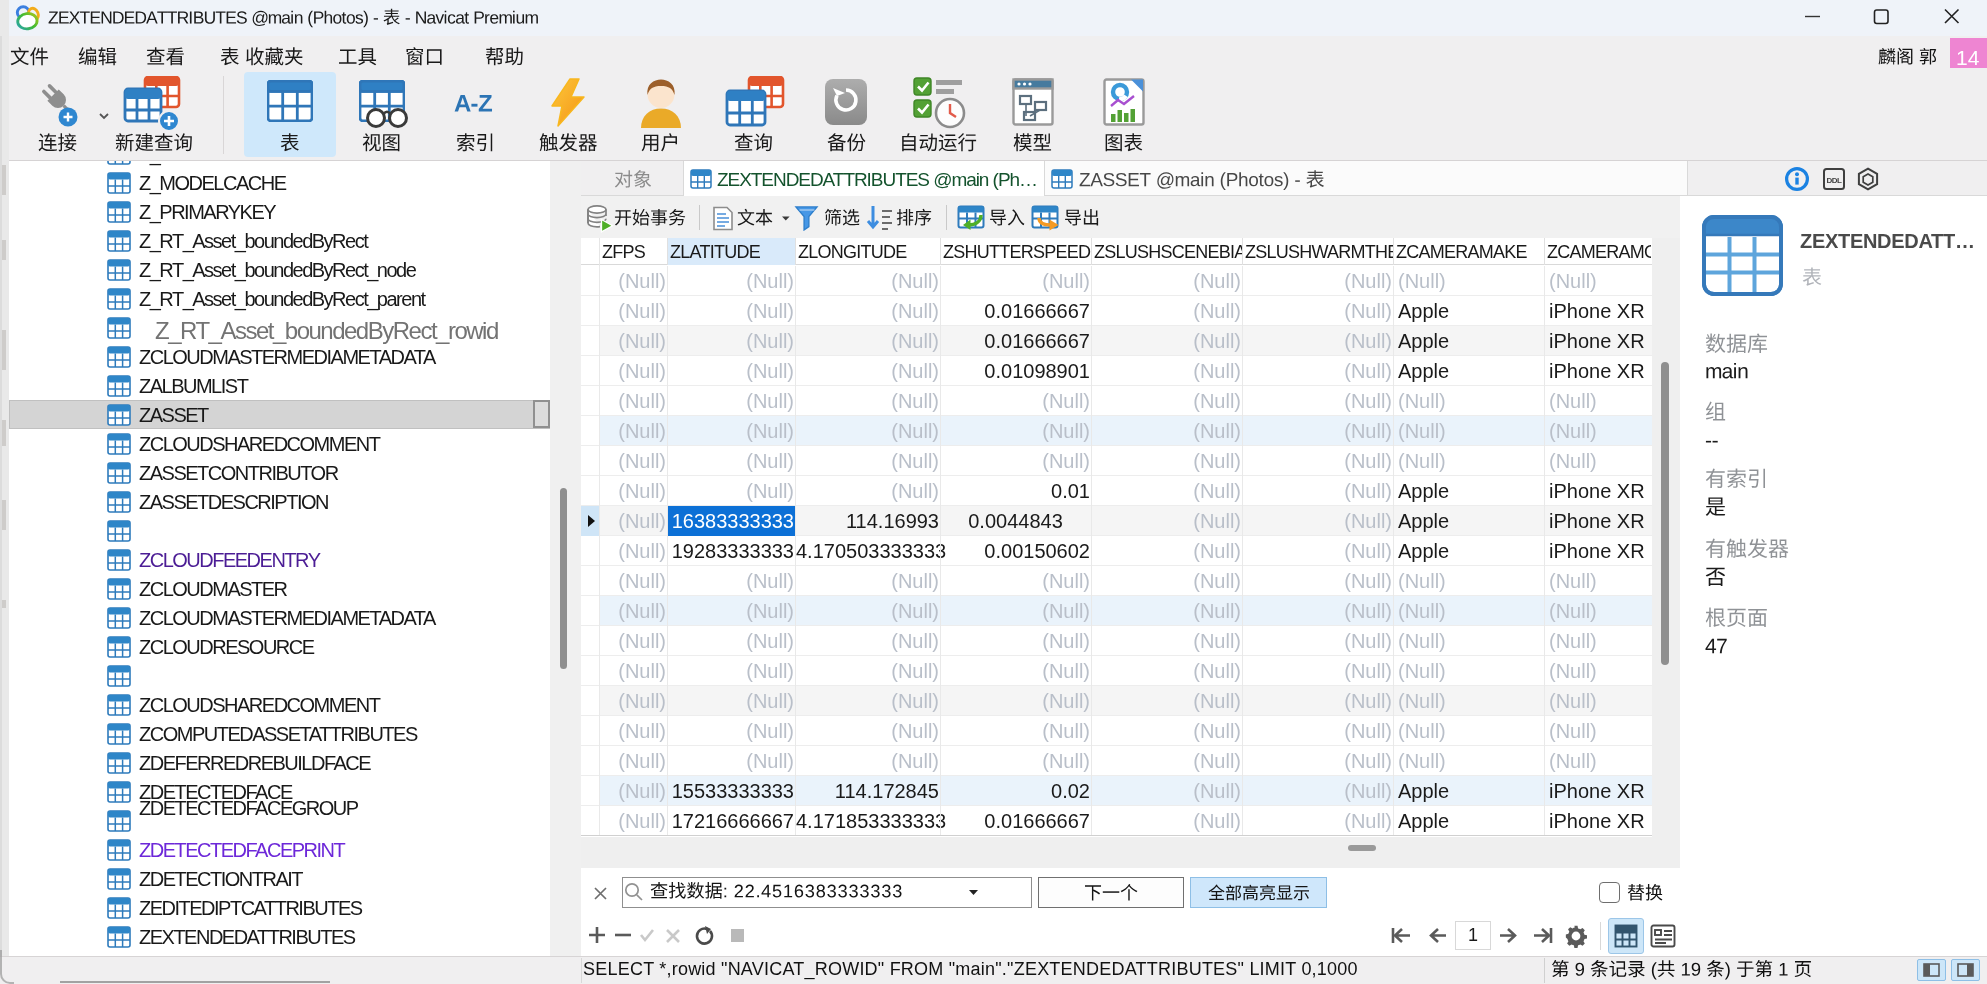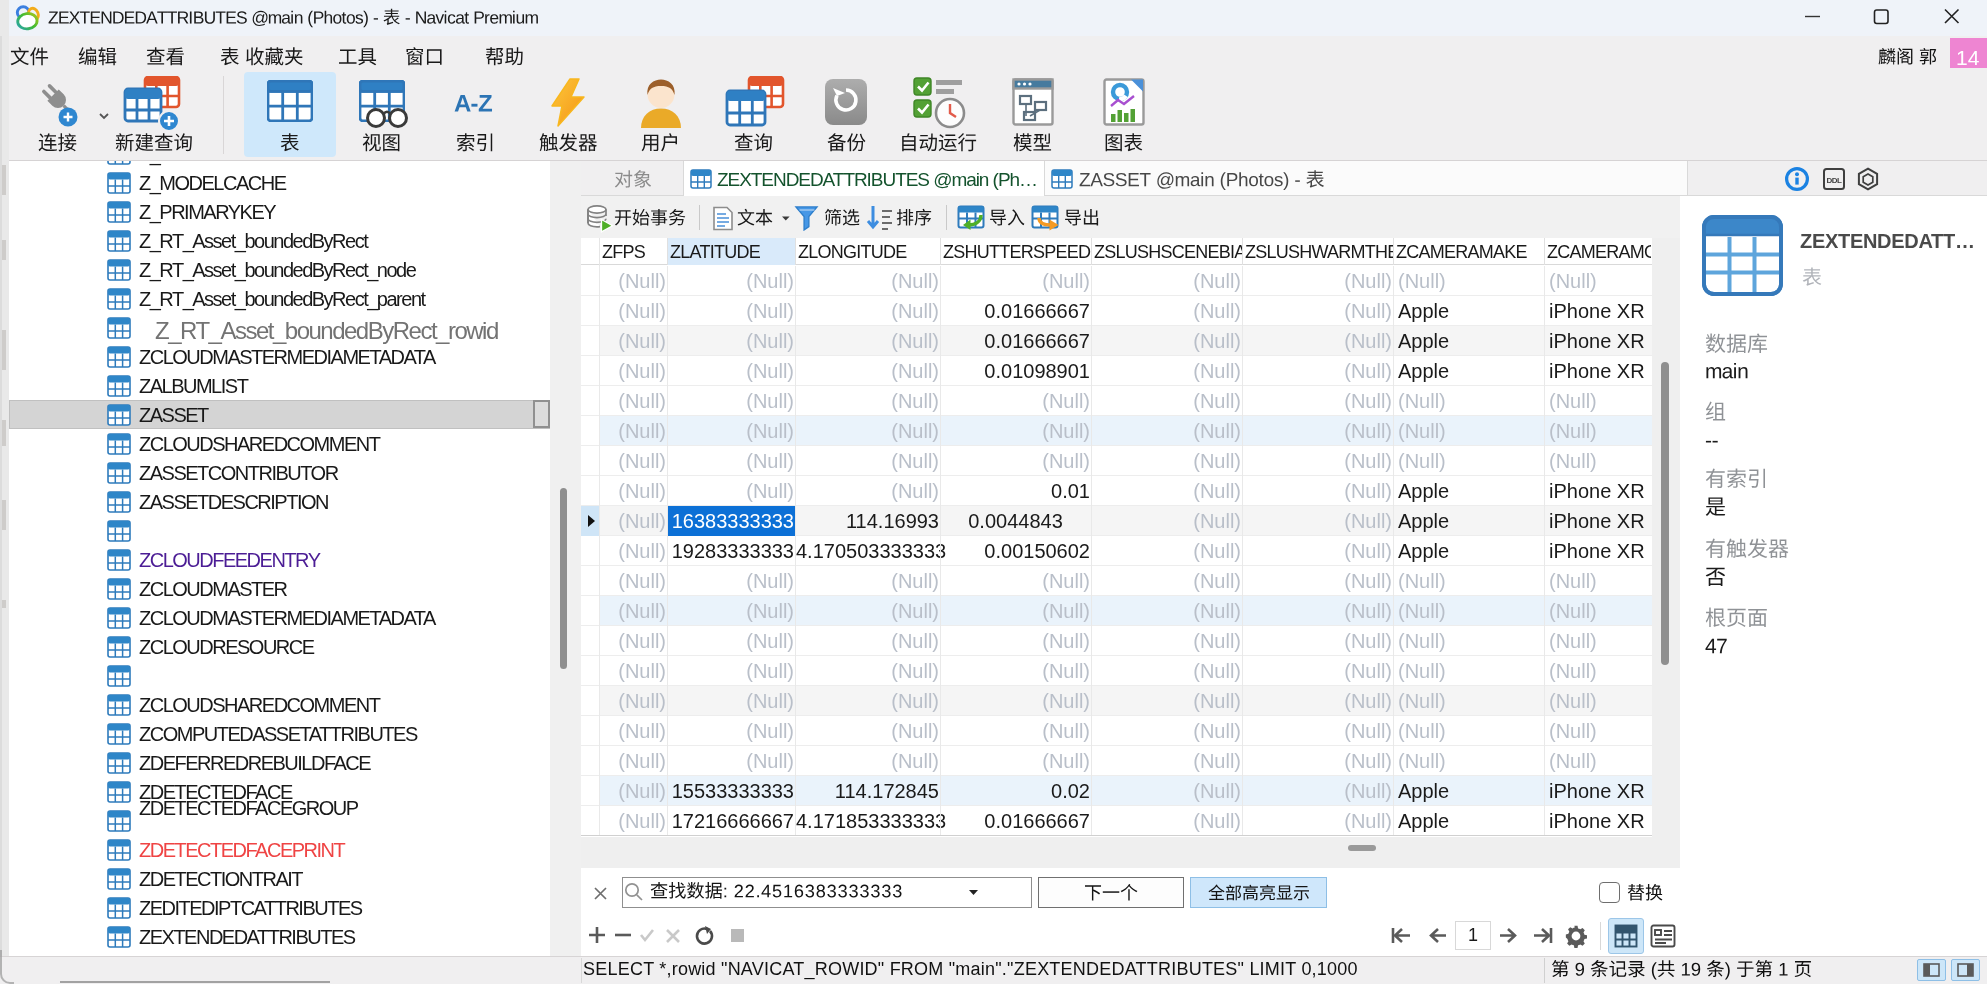--- a/index.html
+++ b/index.html
@@ -493,21 +493,21 @@
       <rect x="1" y="1" width="22" height="20" rx="2" fill="#fff" stroke="#2e7bbc" stroke-width="1.6"></rect>
       <rect x="1" y="1" width="22" height="6.5" rx="2" fill="#2e86c8"></rect>
       <path d="M1 14h22M8.3 7.5V21M15.6 7.5V21" stroke="#2e7bbc" stroke-width="1.5"></path>
     </svg>
 <div class="txt" style="left:130px;top:636px;font-size:20px;letter-spacing:-1.5px;color:#191919">ZDETECTEDFACEGROUP</div>
 <svg class="ab" style="left:98px;top:678px" width="24" height="22" viewBox="0 0 24 22">
       <rect x="1" y="1" width="22" height="20" rx="2" fill="#fff" stroke="#2e7bbc" stroke-width="1.6"></rect>
       <rect x="1" y="1" width="22" height="6.5" rx="2" fill="#2e86c8"></rect>
       <path d="M1 14h22M8.3 7.5V21M15.6 7.5V21" stroke="#2e7bbc" stroke-width="1.5"></path>
     </svg>
-<div class="txt" style="left:130px;top:678px;font-size:20px;letter-spacing:-1.5px;color:#ef4444">ZDETECTEDFACEPRINT</div>
+<div class="txt" style="left:130px;top:678px;font-size:20px;letter-spacing:-1.5px;color:#6d28d9">ZDETECTEDFACEPRINT</div>
 <svg class="ab" style="left:98px;top:707px" width="24" height="22" viewBox="0 0 24 22">
       <rect x="1" y="1" width="22" height="20" rx="2" fill="#fff" stroke="#2e7bbc" stroke-width="1.6"></rect>
       <rect x="1" y="1" width="22" height="6.5" rx="2" fill="#2e86c8"></rect>
       <path d="M1 14h22M8.3 7.5V21M15.6 7.5V21" stroke="#2e7bbc" stroke-width="1.5"></path>
     </svg>
 <div class="txt" style="left:130px;top:707px;font-size:20px;letter-spacing:-1.5px;color:#191919">ZDETECTIONTRAIT</div>
 <svg class="ab" style="left:98px;top:736px" width="24" height="22" viewBox="0 0 24 22">
       <rect x="1" y="1" width="22" height="20" rx="2" fill="#fff" stroke="#2e7bbc" stroke-width="1.6"></rect>
       <rect x="1" y="1" width="22" height="6.5" rx="2" fill="#2e86c8"></rect>
       <path d="M1 14h22M8.3 7.5V21M15.6 7.5V21" stroke="#2e7bbc" stroke-width="1.5"></path>

